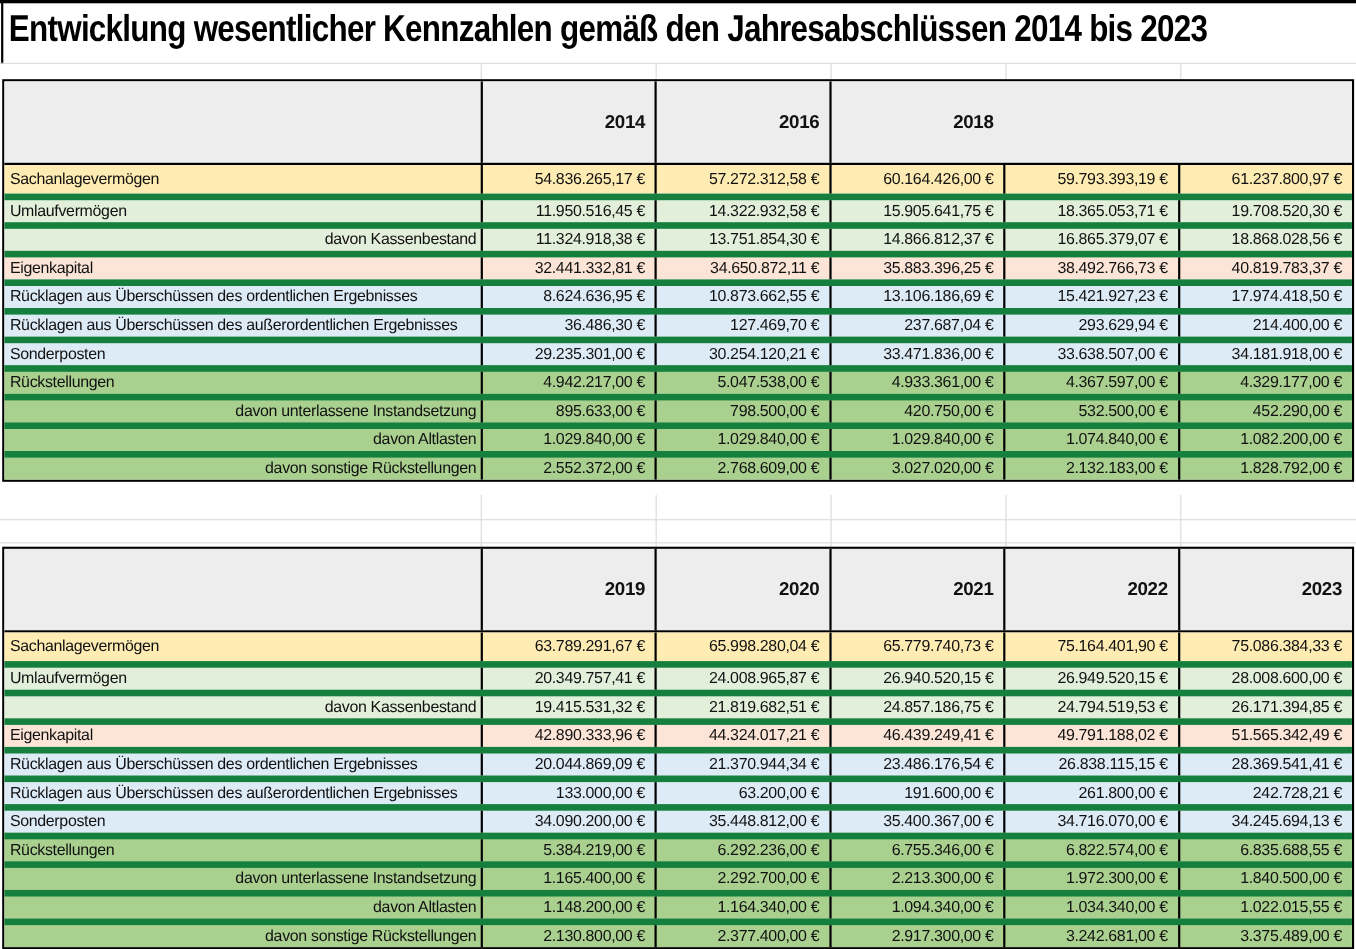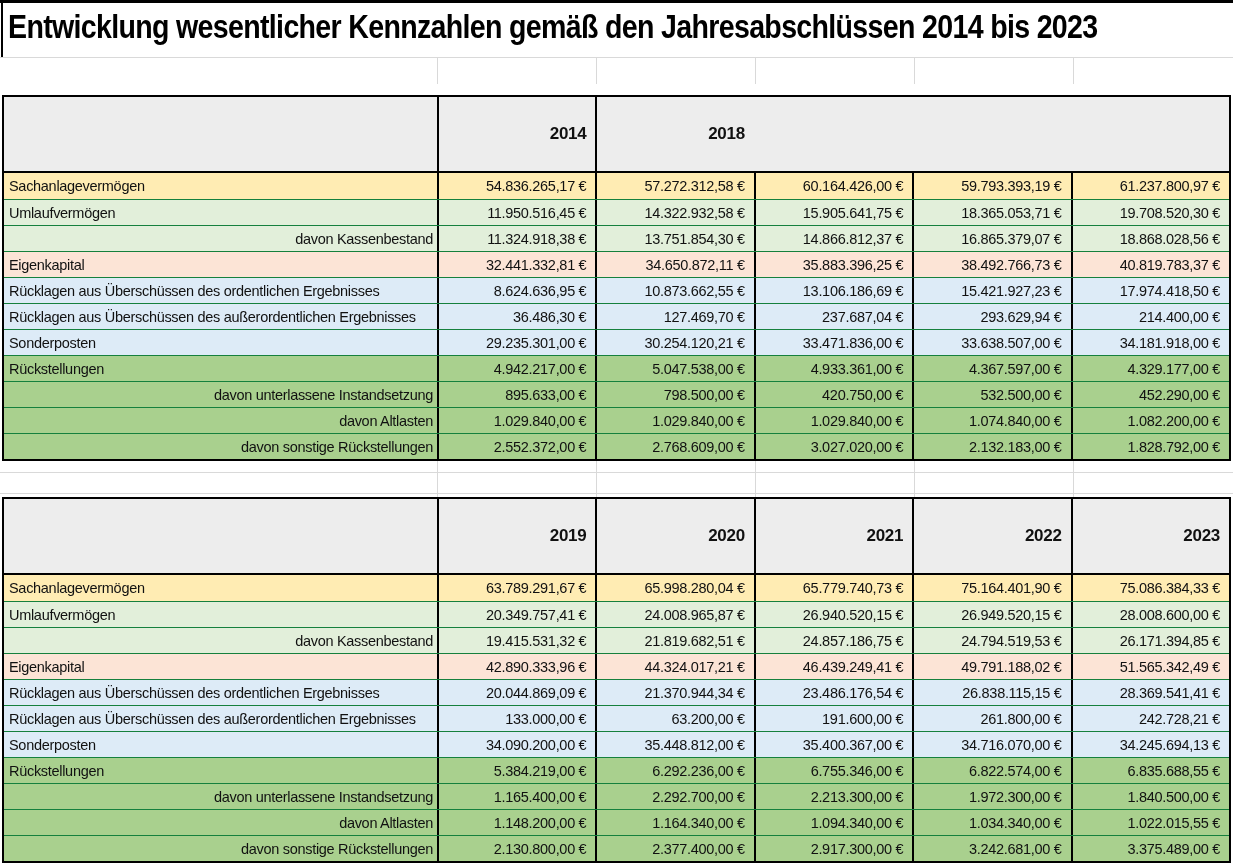--- a/index.html
+++ b/index.html
@@ -21,21 +21,21 @@
   .thead{
     display:grid;grid-template-columns:433px repeat(5,1fr);
     height:74px;background:#ededed;border-bottom:2px solid #000;box-sizing:content-box;
   }
   .thead .year{
     border-left:2px solid #000;display:flex;align-items:center;justify-content:flex-end;
     padding-right:9px;font-weight:bold;font-size:17px;letter-spacing:-0.3px;box-sizing:border-box;
   }
   .trow{
     display:grid;grid-template-columns:433px repeat(5,1fr);
-    height:26px;box-sizing:border-box;border-top:1px solid #15803d;
+    height:26px;box-sizing:border-box;border-top:6px solid #15803d;
   }
   .trow:first-child{border-top:none;height:26px;}
   .cell{display:flex;align-items:center;font-size:14.5px;letter-spacing:-0.3px;box-sizing:border-box;overflow:hidden;white-space:nowrap;}
   .cell.label{padding-left:5px;justify-content:flex-start;border-radius:13px;}
   .cell.label.indent{justify-content:flex-end;padding-right:4px;padding-left:12px;}
   .cell.val{justify-content:flex-end;padding-right:9px;border-left:2px solid #000;}
   .cell.corner{background:transparent;}
 </style>
 </head>
 <body>
@@ -53,24 +53,25 @@
 <div class="vgrid" style="left:596px;top:58px;height:26px"></div>
 <div class="vgrid" style="left:755px;top:58px;height:26px"></div>
 <div class="vgrid" style="left:914px;top:58px;height:26px"></div>
 <div class="vgrid" style="left:1073px;top:58px;height:26px"></div>
 <div class="vgrid" style="left:437px;top:450px;height:47px"></div>
 <div class="vgrid" style="left:596px;top:450px;height:47px"></div>
 <div class="vgrid" style="left:755px;top:450px;height:47px"></div>
 <div class="vgrid" style="left:914px;top:450px;height:47px"></div>
 <div class="vgrid" style="left:1073px;top:450px;height:47px"></div>
 
-<section class="ktable" style="top:95px">
+<section class="ktable" style="top:72px">
   <div class="thead">
       <div class="cell corner"></div>
       <div class="year">2014</div>
+      <div class="year">2016</div>
       <div class="year">2018</div>
     </div>
   <div class="tbody">
       <div class="trow" style="background: rgb(255, 236, 179);">
         <div class="cell label">Sachanlagevermögen</div>
         <div class="cell val">54.836.265,17 €</div>
         <div class="cell val">57.272.312,58 €</div>
         <div class="cell val">60.164.426,00 €</div>
         <div class="cell val">59.793.393,19 €</div>
         <div class="cell val">61.237.800,97 €</div>

